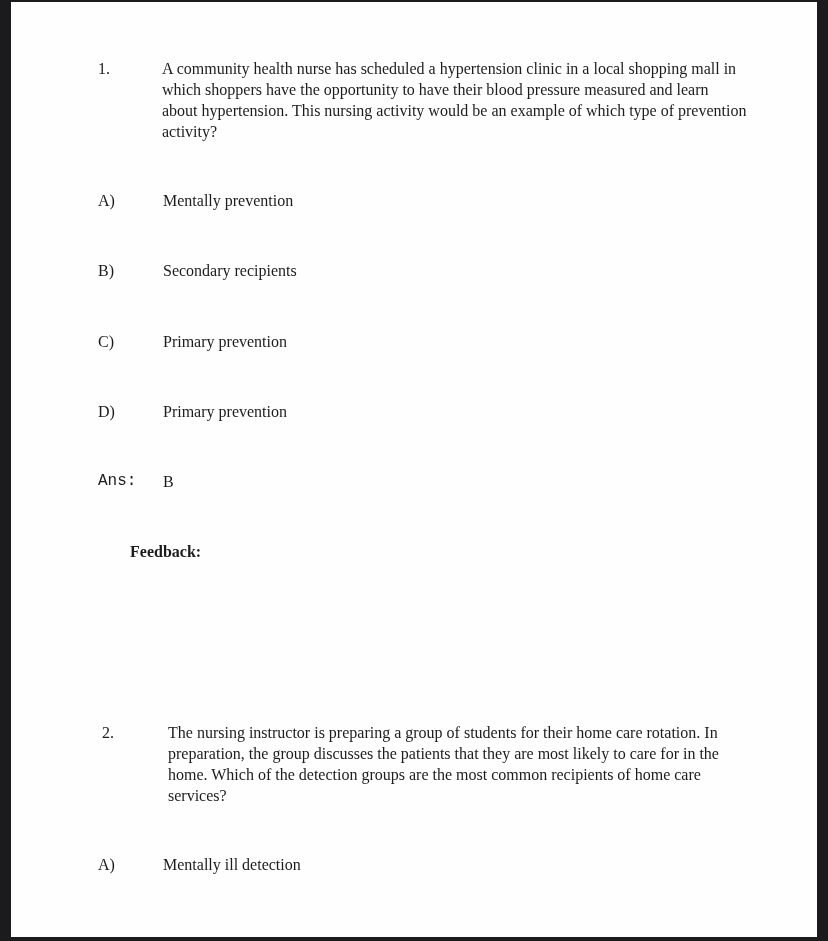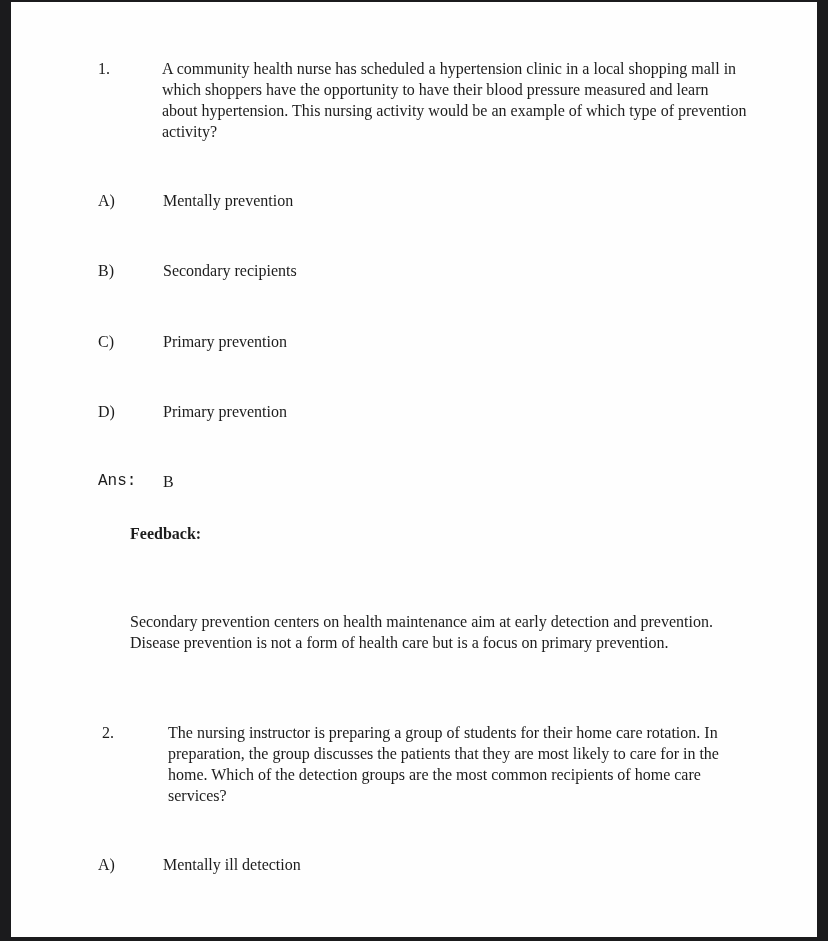--- a/index.html
+++ b/index.html
@@ -56,27 +56,24 @@
   <div class="block" style="top:399px; left:87px;">
     <span class="opt-label">D)</span>
     <span class="opt-text">Primary prevention</span>
   </div>
 
   <div class="block" style="top:469px; left:87px;">
     <span class="ans-label">Ans:</span>
     <span class="opt-text">B</span>
   </div>
 
-  <div class="block" style="top:521px; left:119px;">
+  <div class="block" style="top:539px; left:119px;">
     <span class="feedback-heading">Feedback:</span>
   </div>
 
-  <div class="block" style="top:609px; left:119px;">
-    <div class="feedback-text">Secondary prevention centers on health maintenance aim at early detection and prevention. Disease prevention is not a form of health care but is a focus on primary prevention.</div>
-  </div>
 
   <div class="block" style="top:720px; left:91px;">
     <span class="q-num-2">2.</span>
     <div class="q-text" style="width:581px;">The nursing instructor is preparing a group of students for their home care rotation. In preparation, the group discusses the patients that they are most likely to care for in the home. Which of the detection groups are the most common recipients of home care services?</div>
   </div>
 
   <div class="block" style="top:852px; left:87px;">
     <span class="opt-label">A)</span>
     <span class="opt-text">Mentally ill detection</span>
   </div>

